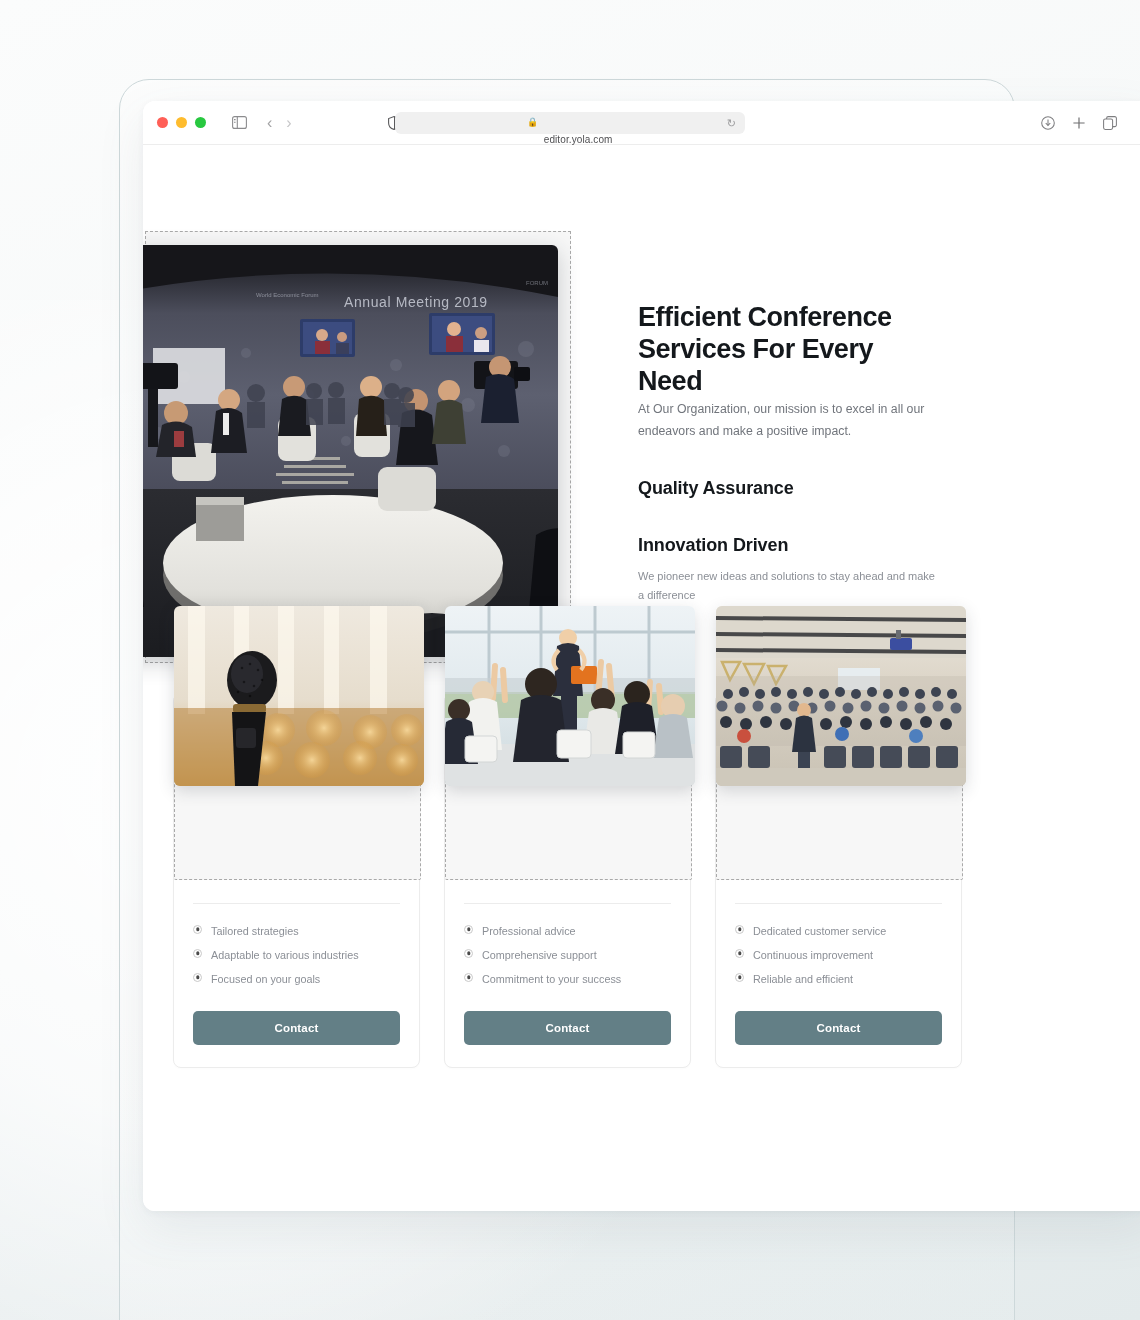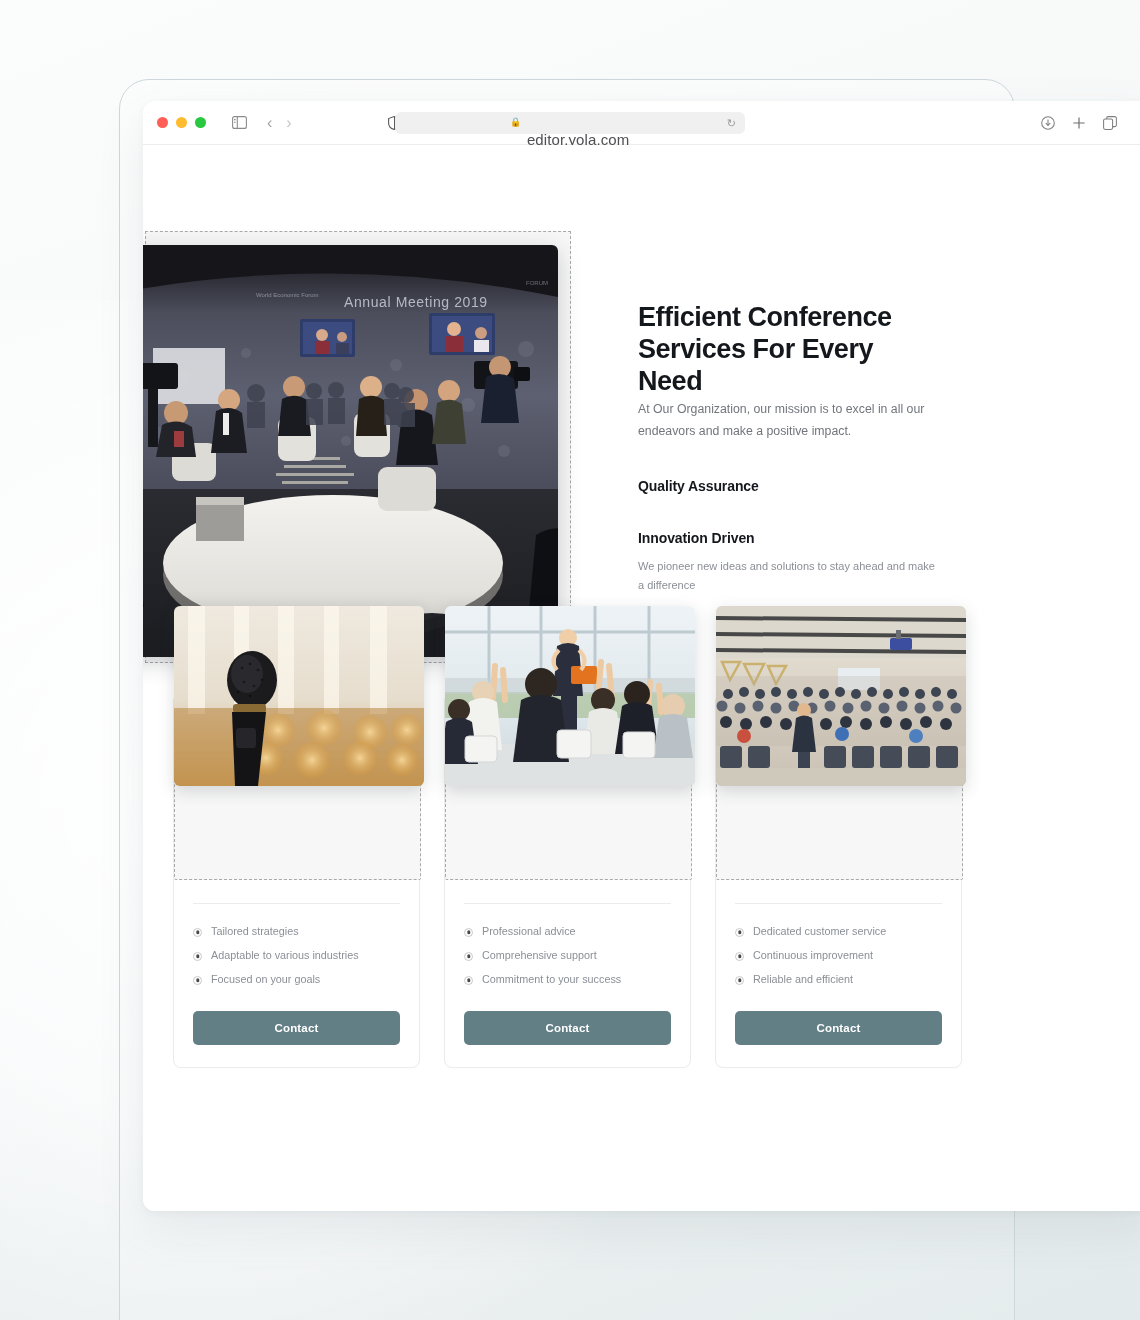--- a/index.html
+++ b/index.html
@@ -90,21 +90,21 @@
     width: 350px;
     height: 22px;
     background: #f0f0f0;
     border-radius: 6px;
     display: flex;
     align-items: center;
     justify-content: center;
     gap: 5px;
   }
   .url-text {
-    font-size: 15px;
+    font-size: 10px;
     color: #4f4f52;
     letter-spacing: .1px;
     margin-top: 33px;
   }
   .lock-icon { font-size: 9px; color: #5a5a5c; line-height: 1; }
   .reload-icon {
     position: absolute;
     right: 9px; top: 50%;
     transform: translateY(-50%);
     font-size: 11px;
@@ -167,21 +167,21 @@
   }
   .hero-sub {
     margin-top: 2px;
     font-size: 12.3px;
     line-height: 1.75;
     color: #71757c;
   }
   .feature { margin-top: 36px; }
   .feature.second { }
   .feature-title {
-    font-size: 14px;
+    font-size: 18px;
     font-weight: 700;
     color: #14181c;
     letter-spacing: -0.1px;
   }
   .feature-text {
     margin-top: 11px;
     font-size: 11px;
     line-height: 1.72;
     color: #8b8f96;
   }
@@ -242,21 +242,21 @@
   }
   .card-divider {
     margin: 20px 0 0 0;
     height: 1px;
     background: #ececec;
     border: 0;
   }
   .card-list { list-style: none; margin-top: 15px; }
   .card-list li {
     display: flex;
-    align-items: flex-end;
+    align-items: flex-start;
     gap: 9px;
     font-size: 10.8px;
     color: #8b8f96;
     padding: 6px 0;
   }
   .bullet {
     flex: 0 0 auto;
     width: 9px; height: 9px;
     border-radius: 50%;
     border: 1px solid #c9c9c9;

